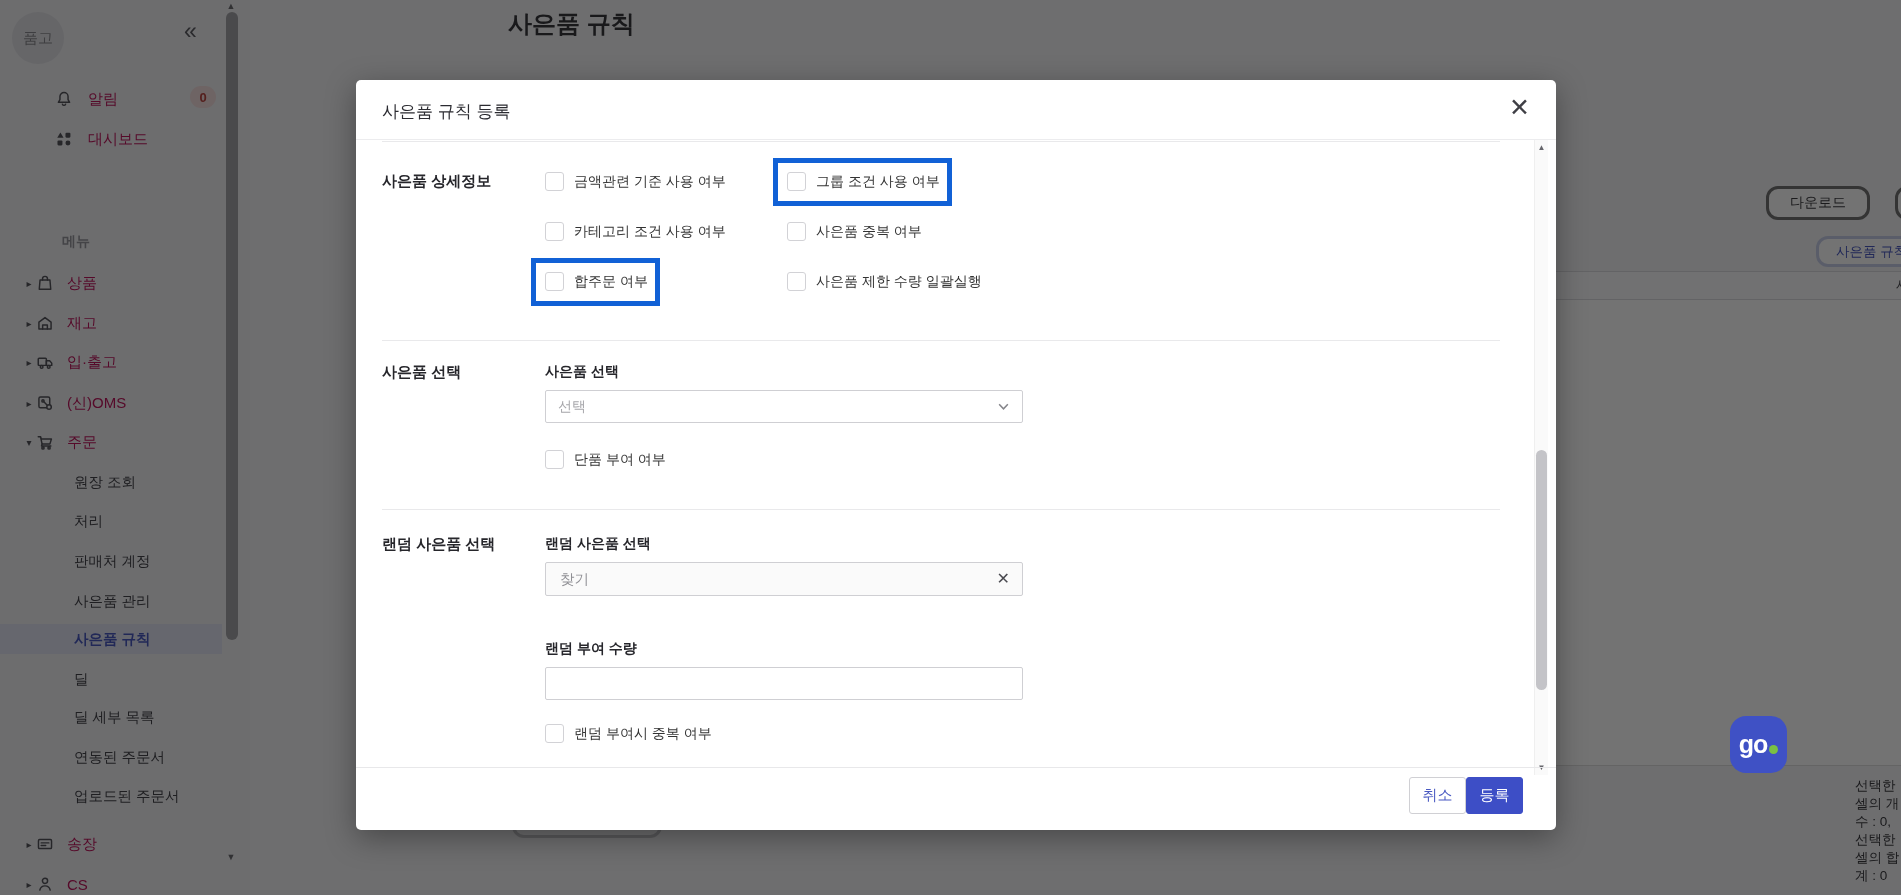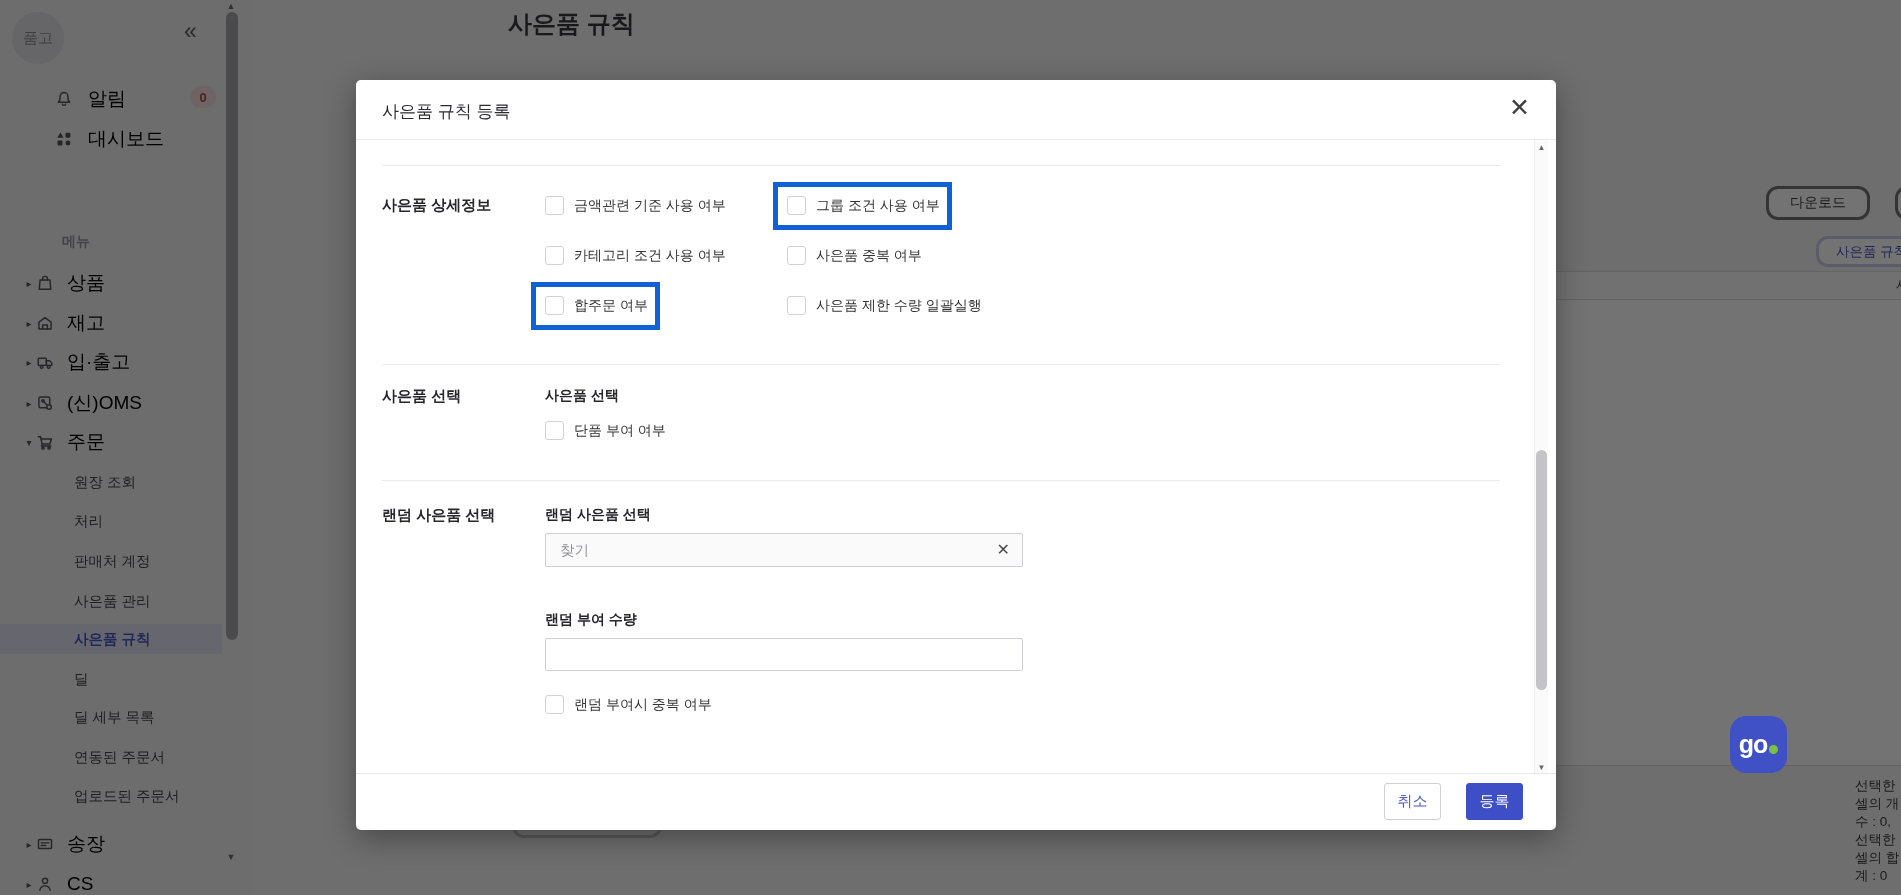--- a/index.html
+++ b/index.html
@@ -11,21 +11,21 @@
 
   
   #sidebar{position:absolute;left:0;top:0;width:250px;height:895px;background:#f1f1f4}
   #logo{position:absolute;left:12px;top:12px;width:52px;height:52px;border-radius:50%;
         background:#e2e2e6;display:flex;align-items:center;justify-content:center;
         font-size:15px;color:#8b8b90}
   #collapse{position:absolute;left:184px;top:18px;font-size:23px;color:#5d5d63;cursor:pointer}
   .side-row{position:absolute;left:0;width:222px;height:30px;display:flex;align-items:center;cursor:pointer}
   .side-row .arrow{position:absolute;left:23px;width:12px;font-size:10px;color:#55555b;text-align:center}
   .side-row .s-icon{position:absolute;left:36px;width:18px;height:18px;display:flex;align-items:center}
-  .side-row .s-label{position:absolute;left:67px;font-size:19px;color:#000000}
+  .side-row .s-label{position:absolute;left:67px;font-size:15px;color:#be185d}
   .side-row.top .s-icon{left:55px}
   .side-row.top .s-label{left:88px}
   .sub-row{position:absolute;left:0;width:222px;height:30px;display:flex;align-items:center;cursor:pointer}
   .sub-row .s-label{position:absolute;left:74px;font-size:14.5px;color:#46464c}
   .sub-row.active{background:#e2e5f3}
   .sub-row.active .s-label{color:#4a5ac2;font-weight:bold}
   #menu-heading{position:absolute;left:62px;top:233px;font-size:14px;color:#97979d;font-weight:bold}
   #notif-badge{position:absolute;left:190px;top:86px;min-width:26px;height:22px;border-radius:11px;
         background:#f3dddd;color:#bb4540;font-size:13px;font-weight:bold;
         display:flex;align-items:center;justify-content:center}
@@ -79,21 +79,21 @@
        color:#fff;font-size:25px;font-weight:bold;letter-spacing:-1px}
   #go-badge .dot{width:9px;height:9px;border-radius:50%;background:#7ac143;margin:10px 0 0 2px}
 
   
   #overlay{position:absolute;inset:0;background:rgba(0,0,0,0.55);z-index:10}
   #modal{position:absolute;left:356px;top:80px;width:1200px;height:750px;background:#fff;border-radius:5px;
        z-index:20;box-shadow:0 8px 30px rgba(0,0,0,.35)}
   #modal-header{position:absolute;left:0;top:0;width:100%;height:60px;border-bottom:1px solid #ececee;box-sizing:border-box}
   #modal-title{position:absolute;left:26px;top:20px;font-size:17px;font-weight:500;color:#2b2b31}
   #modal-close{position:absolute;right:26px;top:15px;font-size:25px;font-weight:300;color:#3f3f45;cursor:pointer;line-height:1}
-  #modal-body{position:absolute;left:0;top:68px;width:100%;height:635px;box-sizing:border-box;
+  #modal-body{position:absolute;left:0;top:44px;width:100%;height:635px;box-sizing:border-box;
        padding:17px 56px 0 26px;overflow:hidden}
   .sec{display:flex;border-top:1px solid #e9e9eb}
   .sec-label{width:163px;flex:none;font-size:15px;font-weight:bold;color:#26262b}
   #sec-detail{padding:30px 0 49px}
   #sec-detail .sec-label{padding-top:0}
   #detail-grid{display:grid;grid-template-columns:242px auto;row-gap:31px;align-content:start}
   .cb-item{position:relative;display:flex;align-items:center;gap:10px;width:max-content;cursor:pointer}
   .cb-box{width:17px;height:17px;border:1px solid #d2d2d6;border-radius:3px;background:#fff;flex:none}
   .cb-label{font-size:14px;color:#333;white-space:nowrap}
   .cb-item.hl::before{content:"";position:absolute;inset:-14px -12px -15px -14px;border:5px solid #1161d6;pointer-events:none}
@@ -104,24 +104,24 @@
        display:flex;align-items:center;justify-content:space-between;padding:0 12px;cursor:pointer}
   .select .ph{font-size:14px;color:#a7a7ab}
   .find-box{width:478px;height:34px;border:1px solid #cfcfd3;border-radius:2px;background:#fafafa;box-sizing:border-box;
        display:flex;align-items:center;justify-content:space-between;padding:0 12px}
   .find-box input{border:none;outline:none;background:transparent;font-size:14.5px;color:#555;width:400px;
        font-family:"Liberation Sans","DejaVu Sans",sans-serif}
   .find-box input::placeholder{color:#8f8f94}
   #clear-find{font-size:16px;color:#4a4a50;cursor:pointer;line-height:1}
   .text-input{width:478px;height:33px;border:1px solid #cfcfd3;border-radius:2px;background:#fff;box-sizing:border-box;
        padding:0 12px;font-size:14.5px;outline:none;font-family:"Liberation Sans","DejaVu Sans",sans-serif}
-  .mt-check{margin-top:16px}
+  .mt-check{margin-top:27px}
   .mt-field{margin-top:44px}
-  #modal-footer{position:absolute;left:0;bottom:2px;width:100%;height:55px;border-top:1px solid #e8e8ea;box-sizing:border-box;
-       display:flex;align-items:center;justify-content:flex-end;gap:25px;padding-right:33px}
+  #modal-footer{position:absolute;left:0;bottom:8px;width:100%;height:55px;border-top:1px solid #e8e8ea;box-sizing:border-box;
+       display:flex;align-items:center;justify-content:flex-end;gap:0;padding-right:33px}
   .m-btn{width:57px;height:37px;display:flex;align-items:center;justify-content:center;font-size:15px;
        border-radius:3px;cursor:pointer;box-sizing:border-box}
   #cancel-btn{background:#fff;border:1px solid #d0d0d4;color:#4a5ac2}
   #submit-btn{background:#3d4ec6;border:1px solid #3d4ec6;color:#fff}
   
   #m-scroll{position:absolute;right:8px;top:60px;width:13px;height:635px;background:#fafafa;border-left:1px solid #efefef}
   #m-scroll-up{position:absolute;top:3px;left:0;width:13px;text-align:center;font-size:8px;color:#66666c;cursor:pointer}
   #m-scroll-thumb{position:absolute;top:310px;left:1px;width:11px;height:240px;border-radius:6px;background:#c4c4c8;cursor:pointer}
   #m-scroll-down{position:absolute;bottom:3px;left:0;width:13px;text-align:center;font-size:8px;color:#66666c;cursor:pointer}
 </style>
@@ -356,20 +356,26 @@
           <span class="cb-box"></span>
           <span class="cb-label">사은품 제한 수량 일괄실행</span>
         </div>
       </div>
     </div>
 
     <div class="sec" id="sec-gift">
       <div class="sec-label">사은품 선택</div>
       <div>
         <div class="field-label">사은품 선택</div>
+        <div class="select">
+          <span class="ph">선택</span>
+          <svg width="13" height="13" viewBox="0 0 12 12" style="stroke:#85858a;fill:none;stroke-width:1.4">
+              <polyline points="2,4 6,8.2 10,4"></polyline>
+            </svg>
+        </div>
         <div class="cb-item mt-check">
           <span class="cb-box"></span>
           <span class="cb-label">단품 부여 여부</span>
         </div>
       </div>
     </div>
 
     <div class="sec" id="sec-random">
       <div class="sec-label">랜덤 사은품 선택</div>
       <div>

